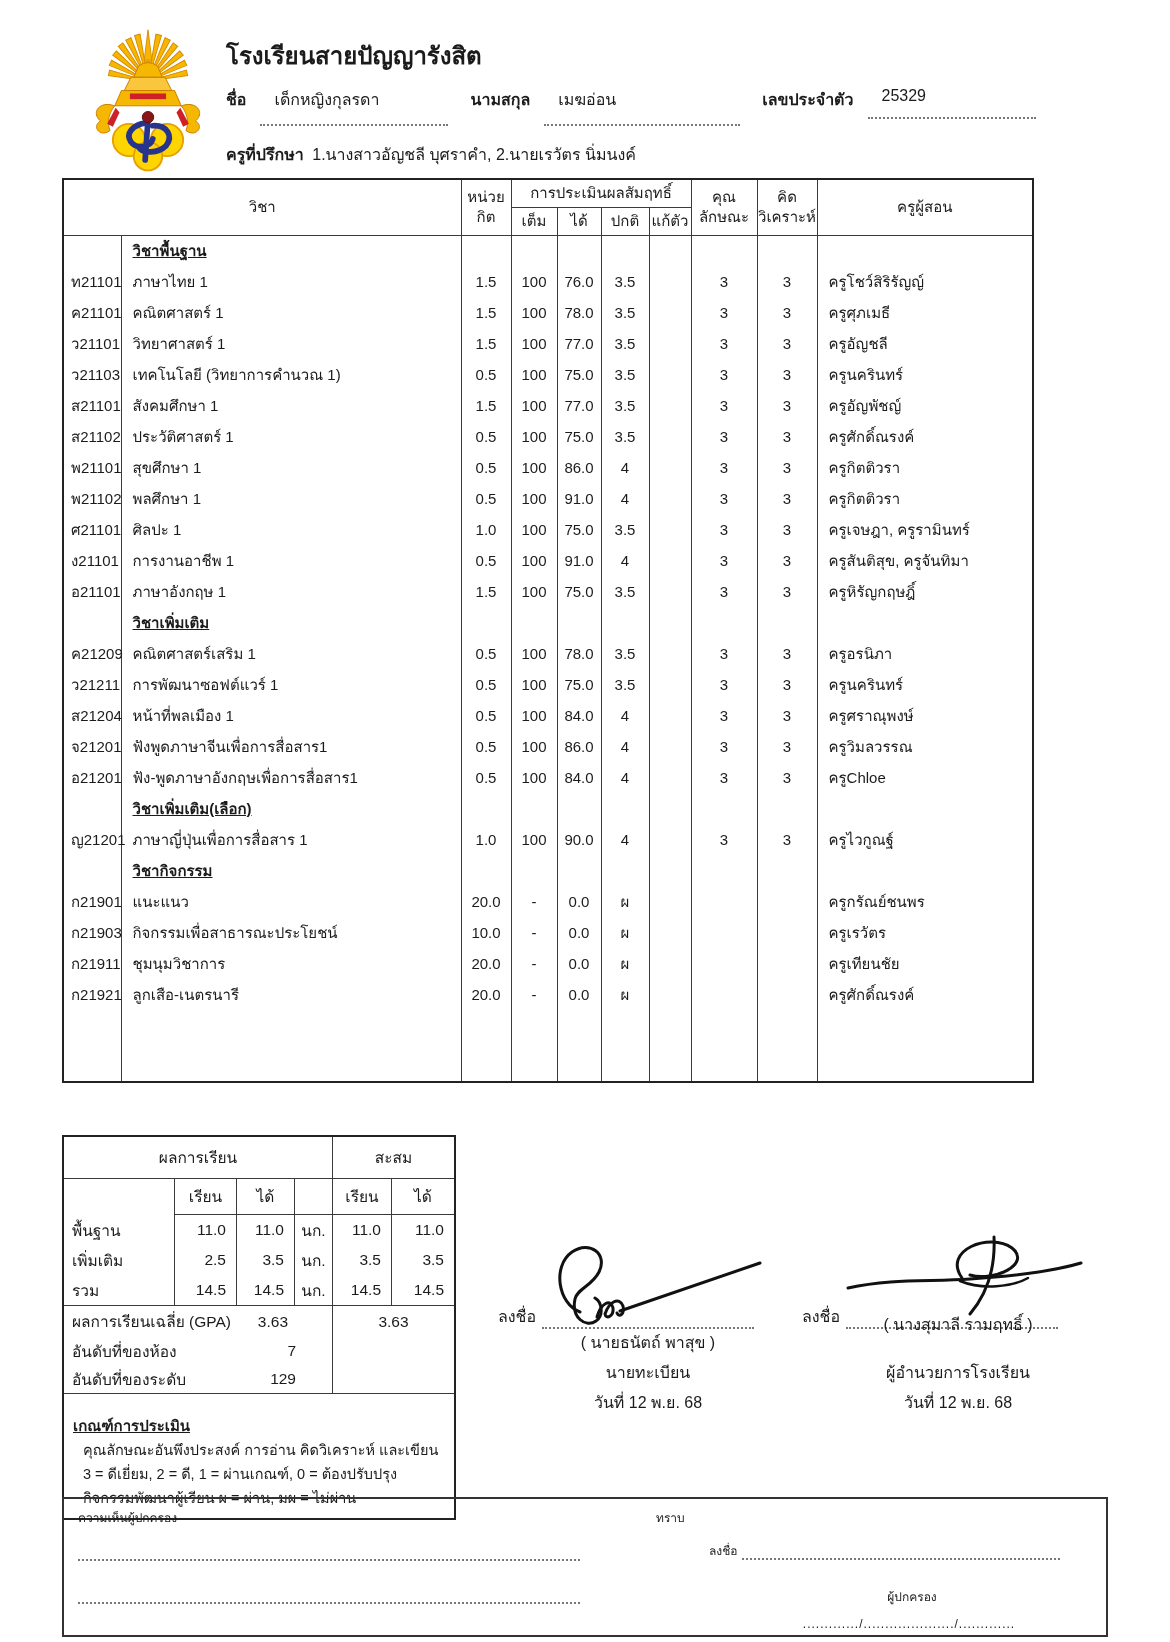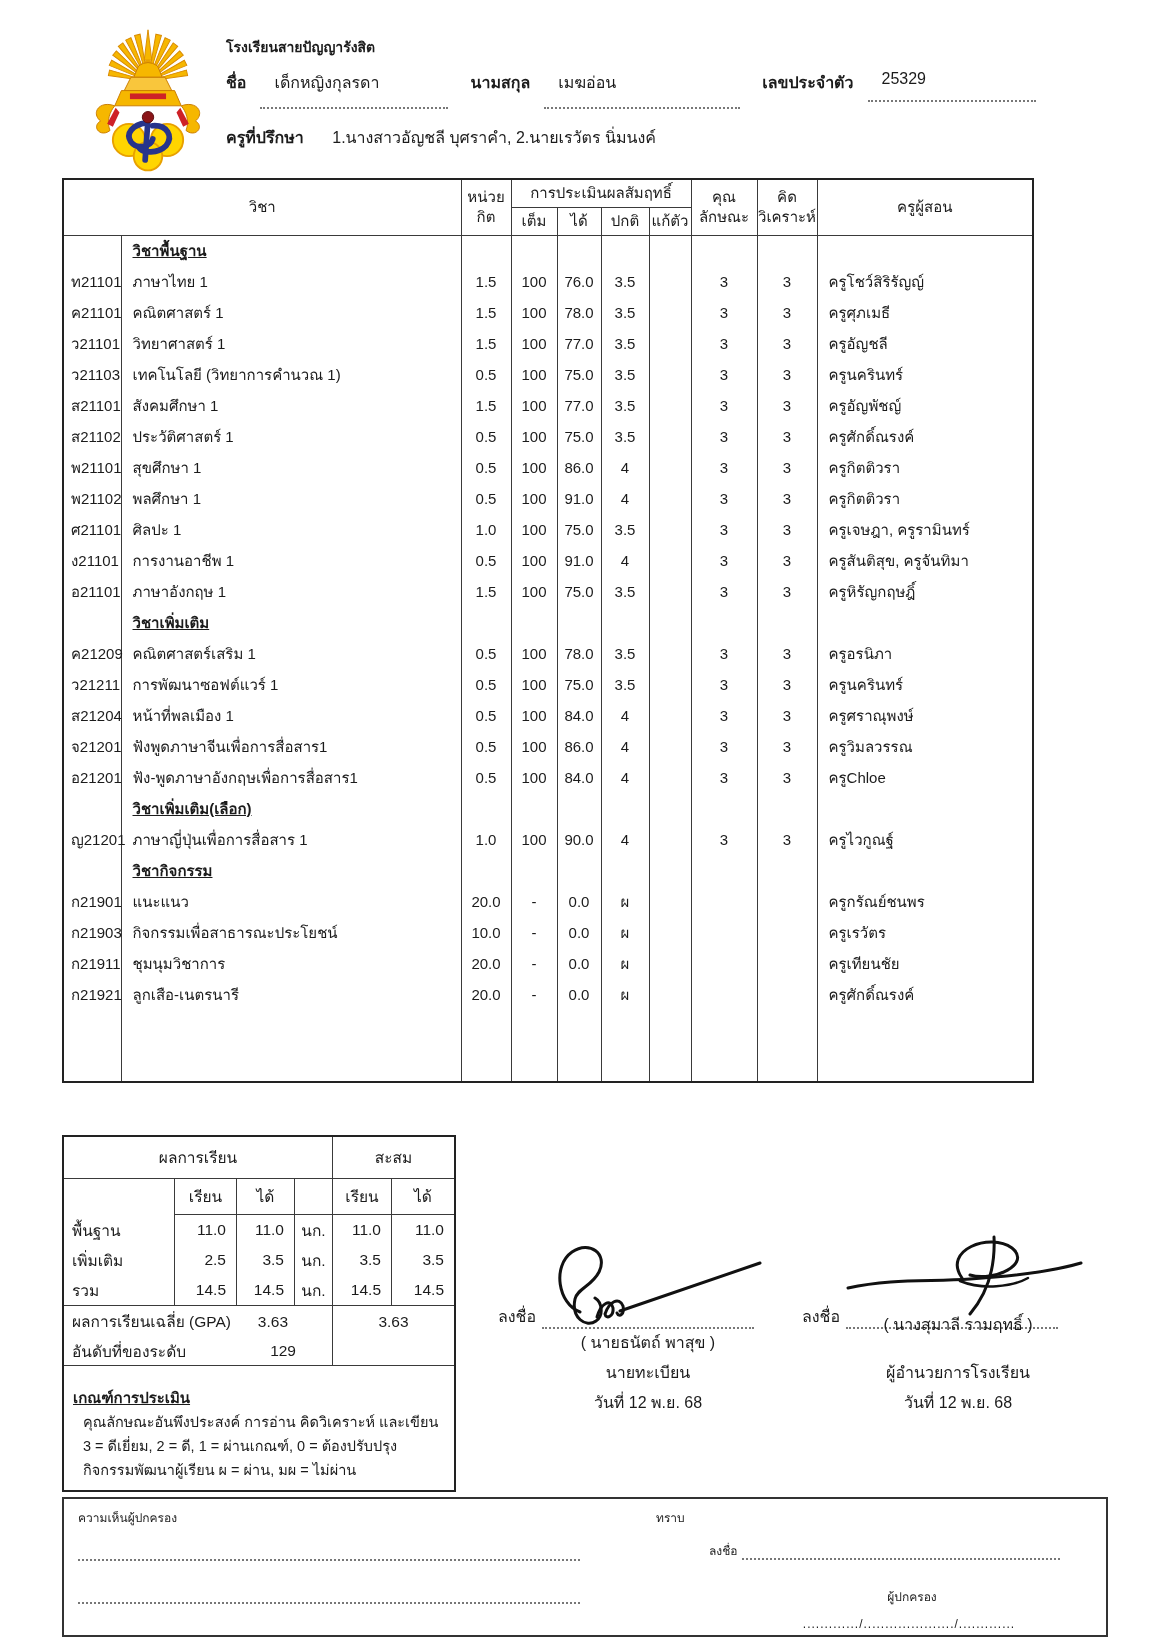--- a/index.html
+++ b/index.html
@@ -3,30 +3,30 @@
 <meta charset="utf-8">
 <style>
   * { box-sizing: border-box; margin: 0; padding: 0; }
   html,body { background:#ffffff; }
   body { font-family:"Liberation Sans", sans-serif; color:#1b1b1b; }
   .page { position:relative; width:1170px; height:1642px; background:#fff; overflow:hidden; }
 
   
   .logo { position:absolute; left:72px; top:26px; width:152px; height:152px; }
   .hdr { position:absolute; left:226px; top:36px; width:900px; }
-  .school { font-size:14px; font-weight:bold; margin-bottom:12px; }
+  .school { font-size:24px; font-weight:bold; margin-bottom:12px; }
   .report-line { font-size:16.5px; font-weight:bold; margin-bottom:14px; }
   .who { font-size:16px; margin-bottom:16px; display:flex; align-items:flex-start; }
   .who .lbl { font-weight:bold; margin-right:14px; white-space:nowrap; }
   .who .val { display:inline-block; border-bottom:2px dotted #777; padding:0 6px 12px 14px; margin-right:22px; white-space:nowrap; }
   .who .v1 { width:188px; }
   .who .v2 { width:196px; }
   .who .v3 { width:168px; }
   .advisor { font-size:16px; }
-  .advisor .lbl { font-weight:bold; margin-right:24px; }
+  .advisor .lbl { font-weight:bold; margin-right:4px; }
 
   
   .grade-wrap { position:absolute; left:62px; top:178px; width:972px; height:905px; }
   .grade-wrap table { width:100%; height:100%; border-collapse:collapse; table-layout:fixed;
                       font-size:15px; border:2px solid #222; }
   .grade-wrap th { border:1px solid #3a3a3a; font-weight:normal; text-align:center;
                    font-size:15px; line-height:1.35; padding:3px 0; }
   .grade-wrap thead tr { height:28px; }
   .grade-wrap tbody td { border-left:1px solid #3a3a3a; padding:0 4px; vertical-align:middle; }
   .grade-wrap tbody td:first-child { border-left:none; }
@@ -536,20 +536,27 @@
     </div>
     <div class="s-gpa">
       <div class="left">
         <span>ผลการเรียนเฉลี่ย (GPA)</span>
         <span class="v">3.63</span>
       </div>
       <div class="right">3.63</div>
     </div>
     <div class="s-rank">
       <div class="left">
+        <span>อันดับที่ของห้อง</span>
+        <span class="v">7</span>
+      </div>
+      <div class="right"></div>
+    </div>
+    <div class="s-rank">
+      <div class="left">
         <span>อันดับที่ของระดับ</span>
         <span class="v">129</span>
       </div>
       <div class="right"></div>
     </div>
     <div class="s-criteria">
       <div class="title">เกณฑ์การประเมิน</div>
       <div class="line">คุณลักษณะอันพึงประสงค์ การอ่าน คิดวิเคราะห์ และเขียน</div>
       <div class="line">3 = ดีเยี่ยม, 2 = ดี, 1 = ผ่านเกณฑ์, 0 = ต้องปรับปรุง</div>
       <div class="line">กิจกรรมพัฒนาผู้เรียน ผ = ผ่าน, มผ = ไม่ผ่าน</div>

